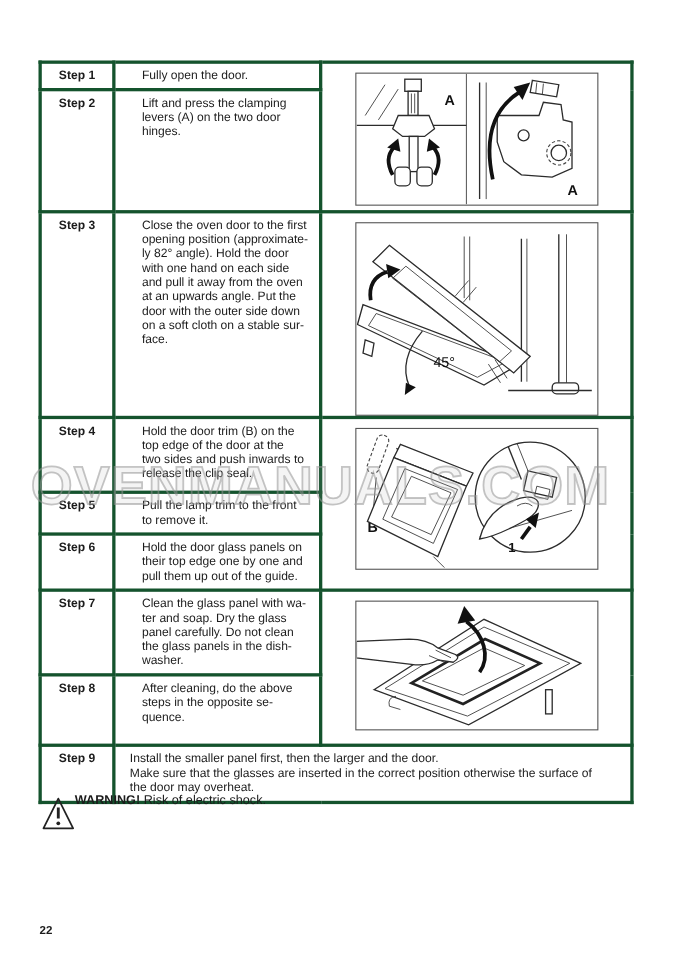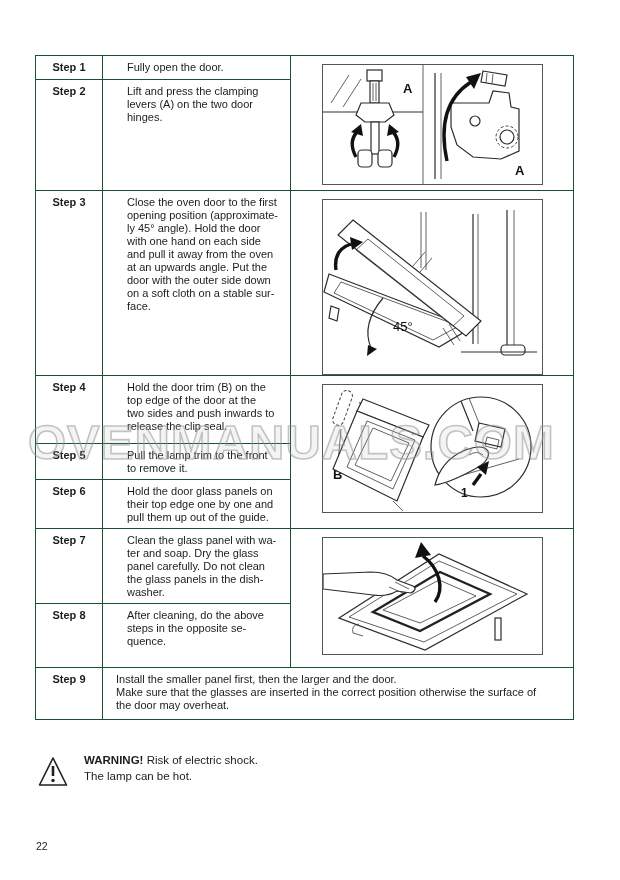--- a/index.html
+++ b/index.html
@@ -20,21 +20,21 @@
     color: rgba(165,165,165,0.12);
     -webkit-text-stroke: 1.6px rgba(150,150,150,0.55);
     z-index: 6; pointer-events: none; white-space: nowrap;
   }
   
   table.steps {
     position: absolute; left: 35px; top: 55px;
     width: 538px; border-collapse: collapse; table-layout: fixed;
   }
   table.steps td {
-    border: 1px solid #14532d;
+    border: 3px solid #14532d;
     vertical-align: top;
     font-size: 11px; line-height: 13px; margin-top: 24px;
   }
   td.lbl { width: 67px; text-align: center; font-weight: bold; padding-top: 5px; }
   td.txt { width: 188px; padding: 5px 5px 4px 24px; white-space: pre-line; }
   td.txt-wide { padding: 5px 20px 4px 13px; white-space: pre-line; }
   td.fig { width: 283px; padding: 0; }
   .fig-box {
     border: 1px solid #555; background: #fff;
     width: 221px; margin: 8px auto 0 auto; overflow: hidden;
@@ -49,25 +49,25 @@
   svg .lnthick{ stroke: #222; fill: none; stroke-width: 2.4; }
   svg .wfill { fill: #ffffff; stroke: #2c2c2c; stroke-width: 1.2; }
   svg .arrow { stroke: #111; fill: none; stroke-width: 3.4; }
   svg .ahead { fill: #111; stroke: none; }
   svg .dash  { stroke: #444; fill: none; stroke-width: 1; stroke-dasharray: 3,2; }
   
   .section-heading {
     position: absolute; left: 35px; top: 727px;
     font-size: 12.5px; font-weight: bold; letter-spacing: 0.2px;
   }
-  .warning { position: absolute; left: 38px; top: 752px; display: flex; gap: 16px; }
+  .warning { position: absolute; left: 38px; top: 720px; display: flex; }
   .warn-icon { width: 30px; padding-top: 3px; }
   .warn-text { font-size: 11.5px; line-height: 16px; }
   .warn-text b { font-weight: bold; }
-  .page-number { position: absolute; left: 36px; top: 840px; font-size: 10.5px; font-weight: normal; }
+  .page-number { position: absolute; left: 36px; top: 840px; font-size: 10.5px; font-weight: bold; }
 </style>
 </head>
 <body>
 
 <div class="page">
 
   <div class="watermark">OVENMANUALS.COM</div>
 
   <table class="steps">
     <tbody>
@@ -116,21 +116,21 @@
       <tr style="height:111px;">
         <td class="lbl">Step 2</td>
         <td class="txt">Lift and press the clamping
 levers (A) on the two door
 hinges.</td>
       </tr>
       <tr style="height:158px;">
         <td class="lbl">Step 3</td>
         <td class="txt">Close the oven door to the first
 opening position (approximate-
-ly 45° angle). Hold the door
+ly 82° angle). Hold the door
 with one hand on each side
 and pull it away from the oven
 at an upwards angle. Put the
 door with the outer side down
 on a soft cloth on a stable sur-
 face.</td>
         <td class="fig">
           <div class="fig-box">
             <svg width="219" height="174" viewBox="0 0 219 174">
 
@@ -262,19 +262,18 @@
   <div class="warning">
     <div class="warn-icon">
       <svg width="30" height="34" viewBox="0 0 30 34">
         <path d="M15,3 L28.5,30 L1.5,30 Z" fill="none" stroke="#222" stroke-width="1.6" stroke-linejoin="round"></path>
         <path d="M15,11 L15,21" stroke="#222" stroke-width="2.6"></path>
         <circle cx="15" cy="25.5" r="1.7" fill="#222"></circle>
       </svg>
     </div>
     <div class="warn-text">
       <div><b>WARNING!</b> <span>Risk of electric shock.</span></div>
-      <div>The lamp can be hot.</div>
     </div>
   </div>
 
   <div class="page-number">22</div>
 
 </div>
 
 </body></html>

